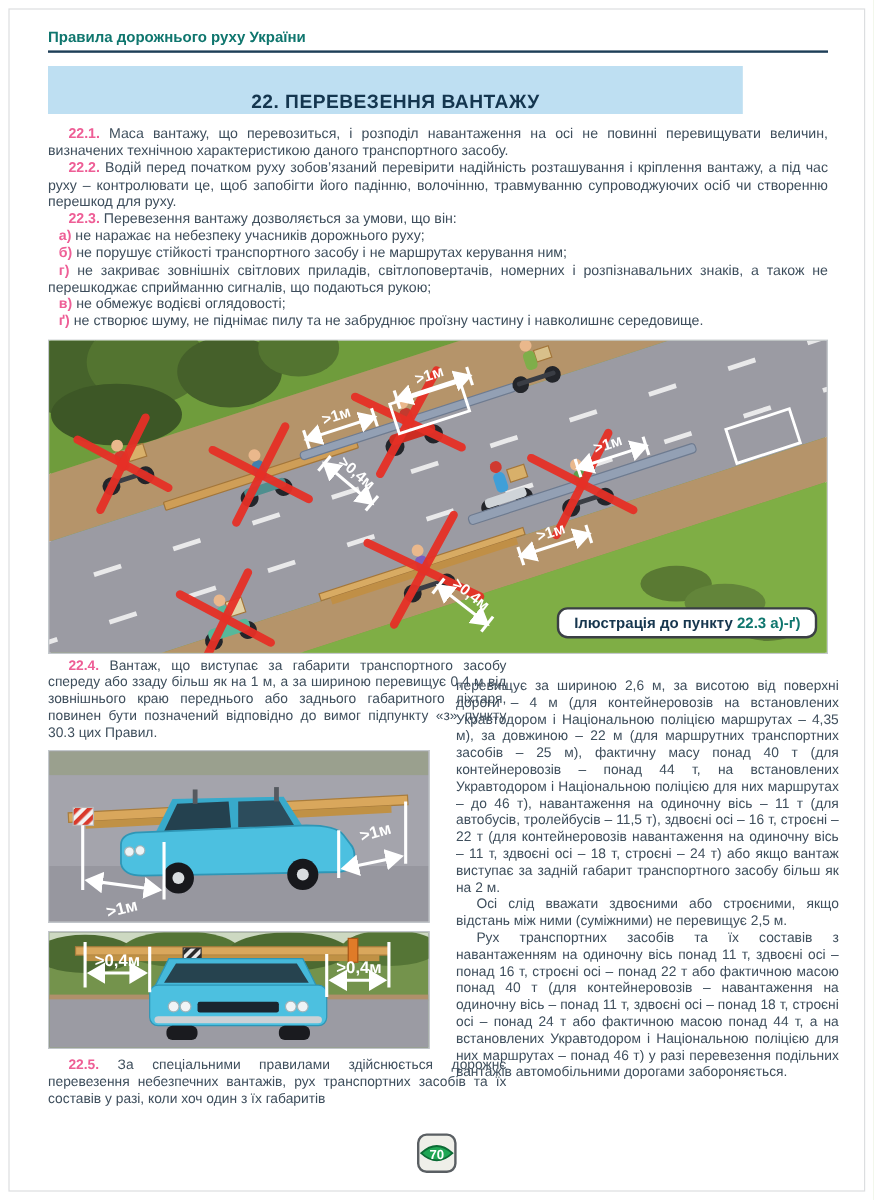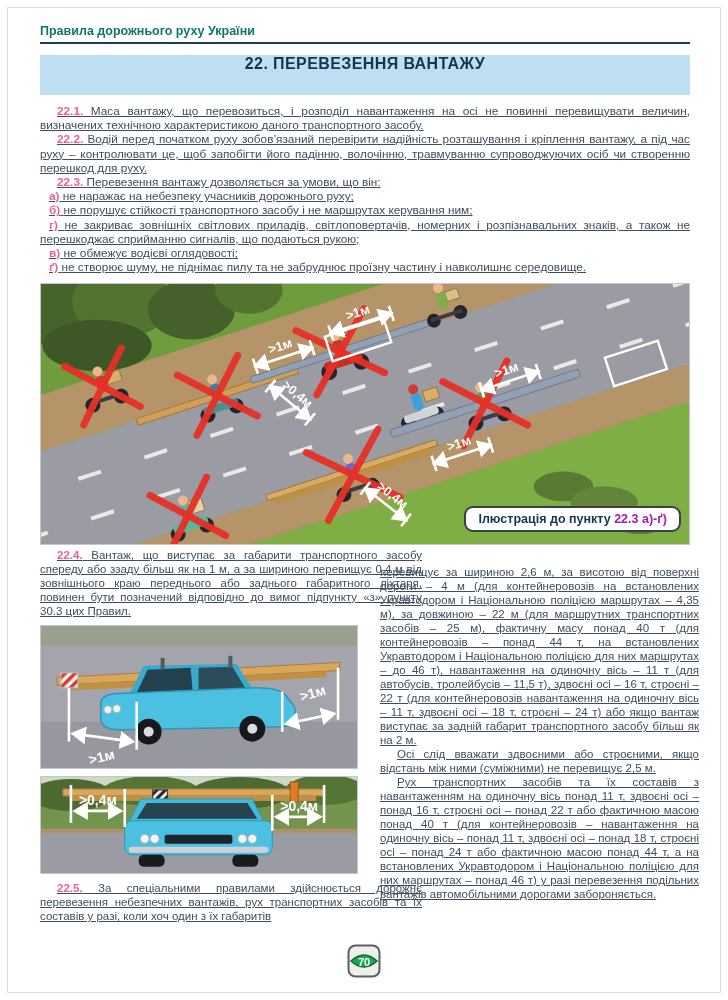--- a/index.html
+++ b/index.html
@@ -7,43 +7,43 @@
     position:relative; width:728px; height:1000px; background:#ffffff;
     font-family:"Liberation Sans", sans-serif; overflow:hidden;
   }
   .page-frame { position:absolute; inset:7px; border:1px solid #dcdee0; pointer-events:none; }
   .header-text {
     position:absolute; left:40px; top:24px; width:650px;
     font-size:12.5px; font-weight:bold; color:#0f766e;
   }
   .header-rule { position:absolute; left:40px; top:42px; width:650px; height:2px; background:#1d3e57; }
   .title-bar {
-    position:absolute; left:40px; top:55px; width:650px; height:40px;
-    background:#bedff2; display:flex; align-items:flex-start; justify-content:center;
+    position:absolute; left:40px; top:55px; width:579px; height:40px;
+    background:#bedff2; display:flex; align-items:flex-end; justify-content:center;
     font-size:16px; font-weight:bold; color:#14364f; letter-spacing:0.4px;
   }
   .textblock {
     position:absolute; left:40px; top:104px; width:650px;
     font-size:11.8px; line-height:14.2px; color:#3e4e5c; text-align:justify;
   }
-  .textblock p, .col p { margin:0;text-decoration:underline; }
+  .textblock p, .col p { margin:0; }
   .pnum { color:#ee5e96; font-weight:bold; }
   .ind { text-indent:17px; }
   .li { text-indent:9px; }
   .fig-main {
     position:absolute; left:40px; top:283px; width:650px; height:262px;
     border:1px solid #c3c8cc; box-sizing:border-box;
   }
   .fig-main svg { display:block; width:100%; height:100%; }
   .caption-box {
     position:absolute; right:8px; bottom:12px; background:#ffffff;
     border:2px solid #3a3f44; border-radius:9px; padding:4px 12px;
     font-size:12.5px; font-weight:bold; color:#16364e; white-space:nowrap;
   }
-  .caption-box .ref { color:#a21caf; }
+  .caption-box .ref { color:#0f766e; }
   .col { position:absolute; top:548px; width:382px; font-size:11.5px; line-height:14px; color:#3e4e5c; text-align:justify; }
   .col-left  { left:40px; }
   .col-right { left:380px; width:319px;margin-top:17px; }
   .figcar { display:block; width:318px; border:1px solid #c3c8cc; box-sizing:border-box; margin:7px 0 7px; background:#a4a4ac; }
   .page-badge { position:absolute; left:347px; top:944px; width:34px; height:22px; }
   
   .wheel { fill:#23252a; }
   .skin  { fill:#eab88c; }
   .xmark { stroke:#e63026; stroke-width:7; stroke-linecap:round; opacity:.95; }
   .dim   { stroke:#ffffff; stroke-width:2.6; fill:none; }

